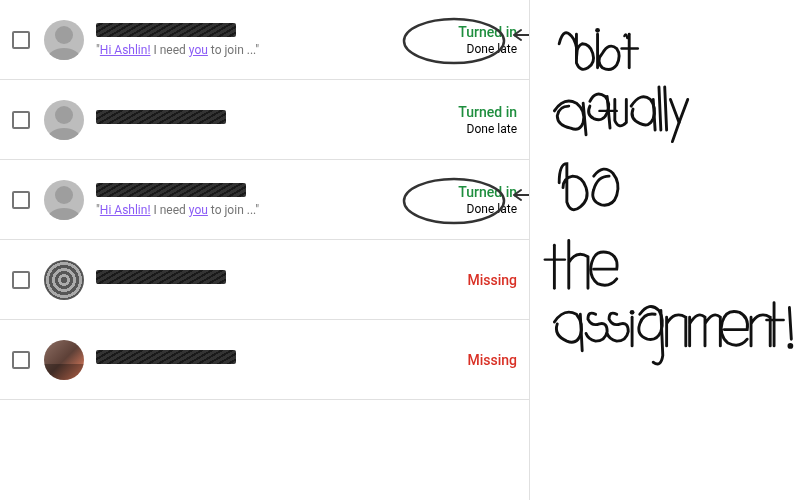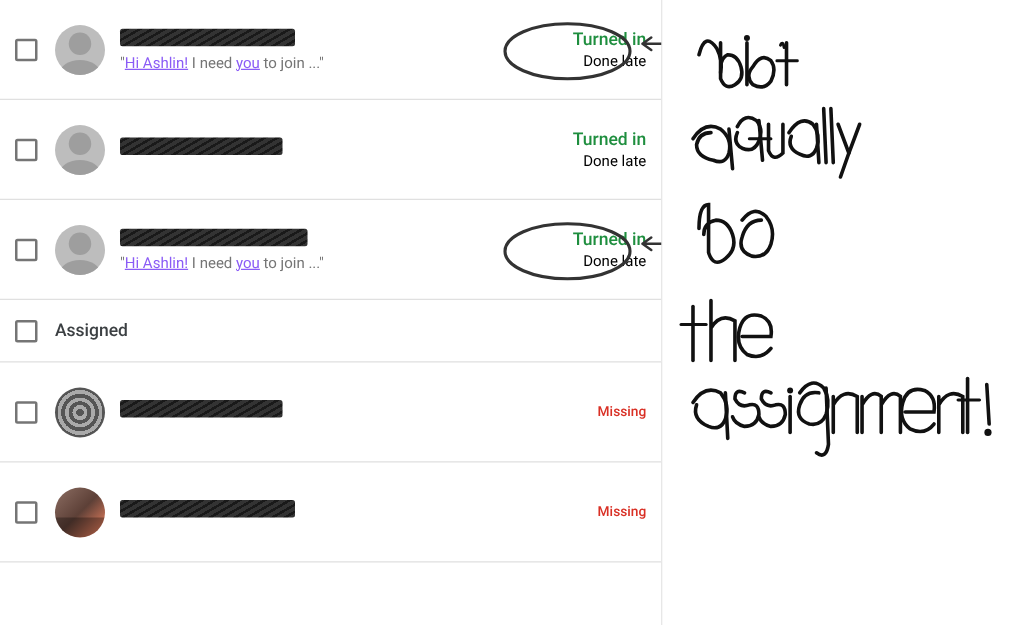--- a/index.html
+++ b/index.html
@@ -130,21 +130,21 @@
     }
 
     .status-done-late {
       color: #000000;
       font-size: 12px;
       margin-top: 2px;
     }
 
     .status-missing {
       color: #d93025;
-      font-size: 11px;
+      font-size: 14px;
       font-weight: 500;
     }
 
     .section-label {
       font-size: 14px;
       font-weight: 500;
       color: #3c4043;
       margin-left: 0;
     }
 
@@ -232,24 +232,20 @@
       <svg style="position:absolute;top:-8px;left:-18px;width:110px;height:50px;pointer-events:none;">
         <ellipse cx="55" cy="25" rx="50" ry="22" fill="none" stroke="#333" stroke-width="2.5"></ellipse>
       </svg>
     </div>
 
     <svg style="position:absolute;right:-10px;top:25px;width:30px;height:20px;pointer-events:none;z-index:5;">
       <path d="M28,10 L5,10 M5,10 L12,5 M5,10 L12,15" stroke="#333" stroke-width="2" fill="none" stroke-linecap="round"></path>
     </svg>
   </div>
 
-  <div class="student-row section-header">
-    <div class="checkbox"></div>
-    <div class="section-label">Assigned</div>
-  </div>
 
   <div class="student-row">
     <div class="checkbox"></div>
     <div class="avatar striped" style="background: repeating-radial-gradient(circle at 50% 50%, #555 0px, #555 3px, #aaa 3px, #aaa 6px);">
     </div>
     <div class="student-info">
       <div class="student-name-scribble" style="width:130px;"></div>
     </div>
     <div class="status-area">
       <div class="status-missing">Missing</div>

